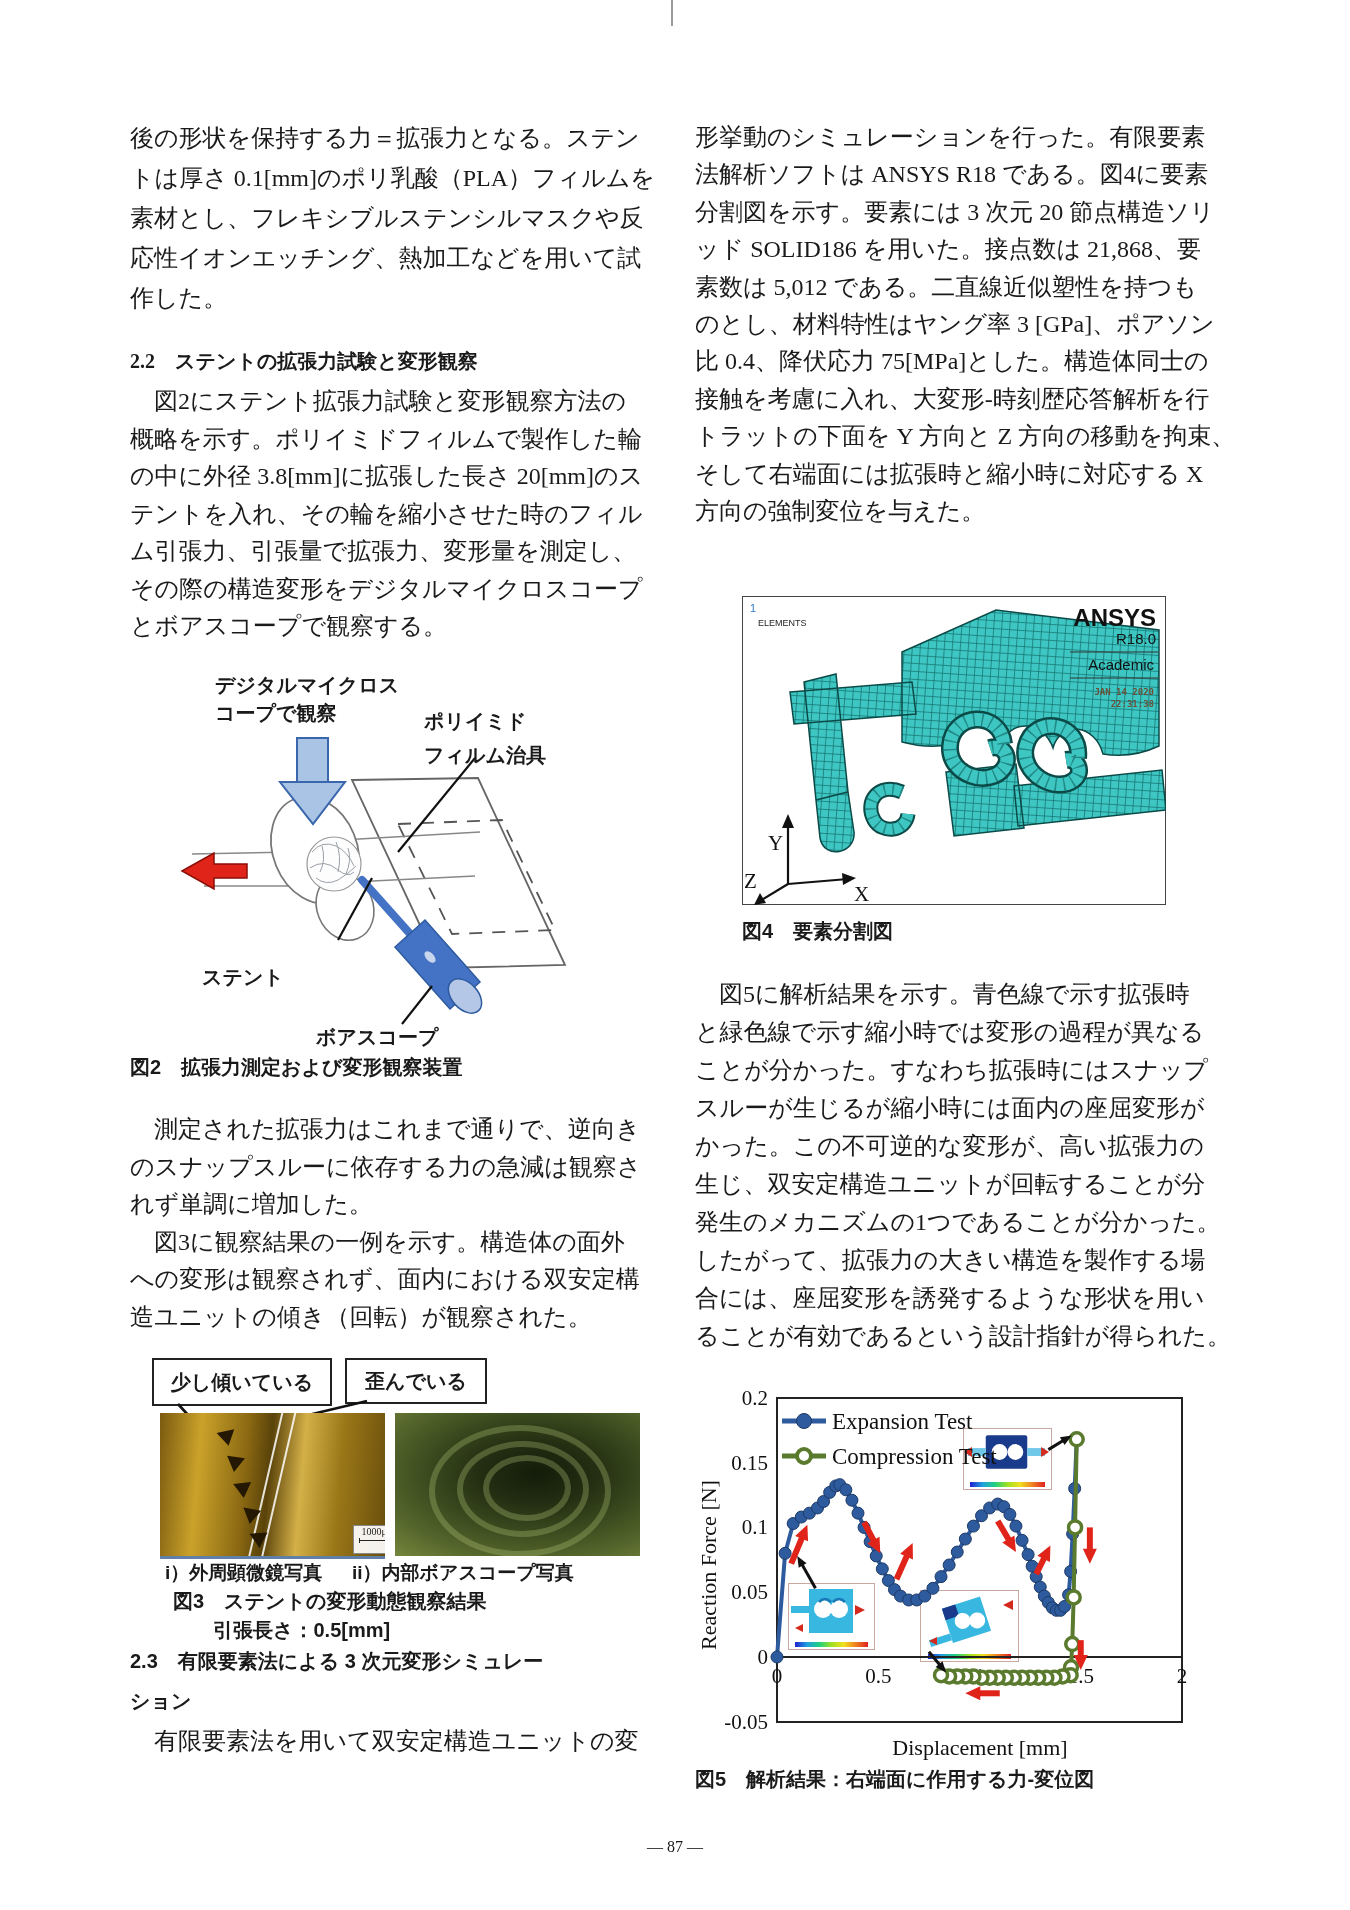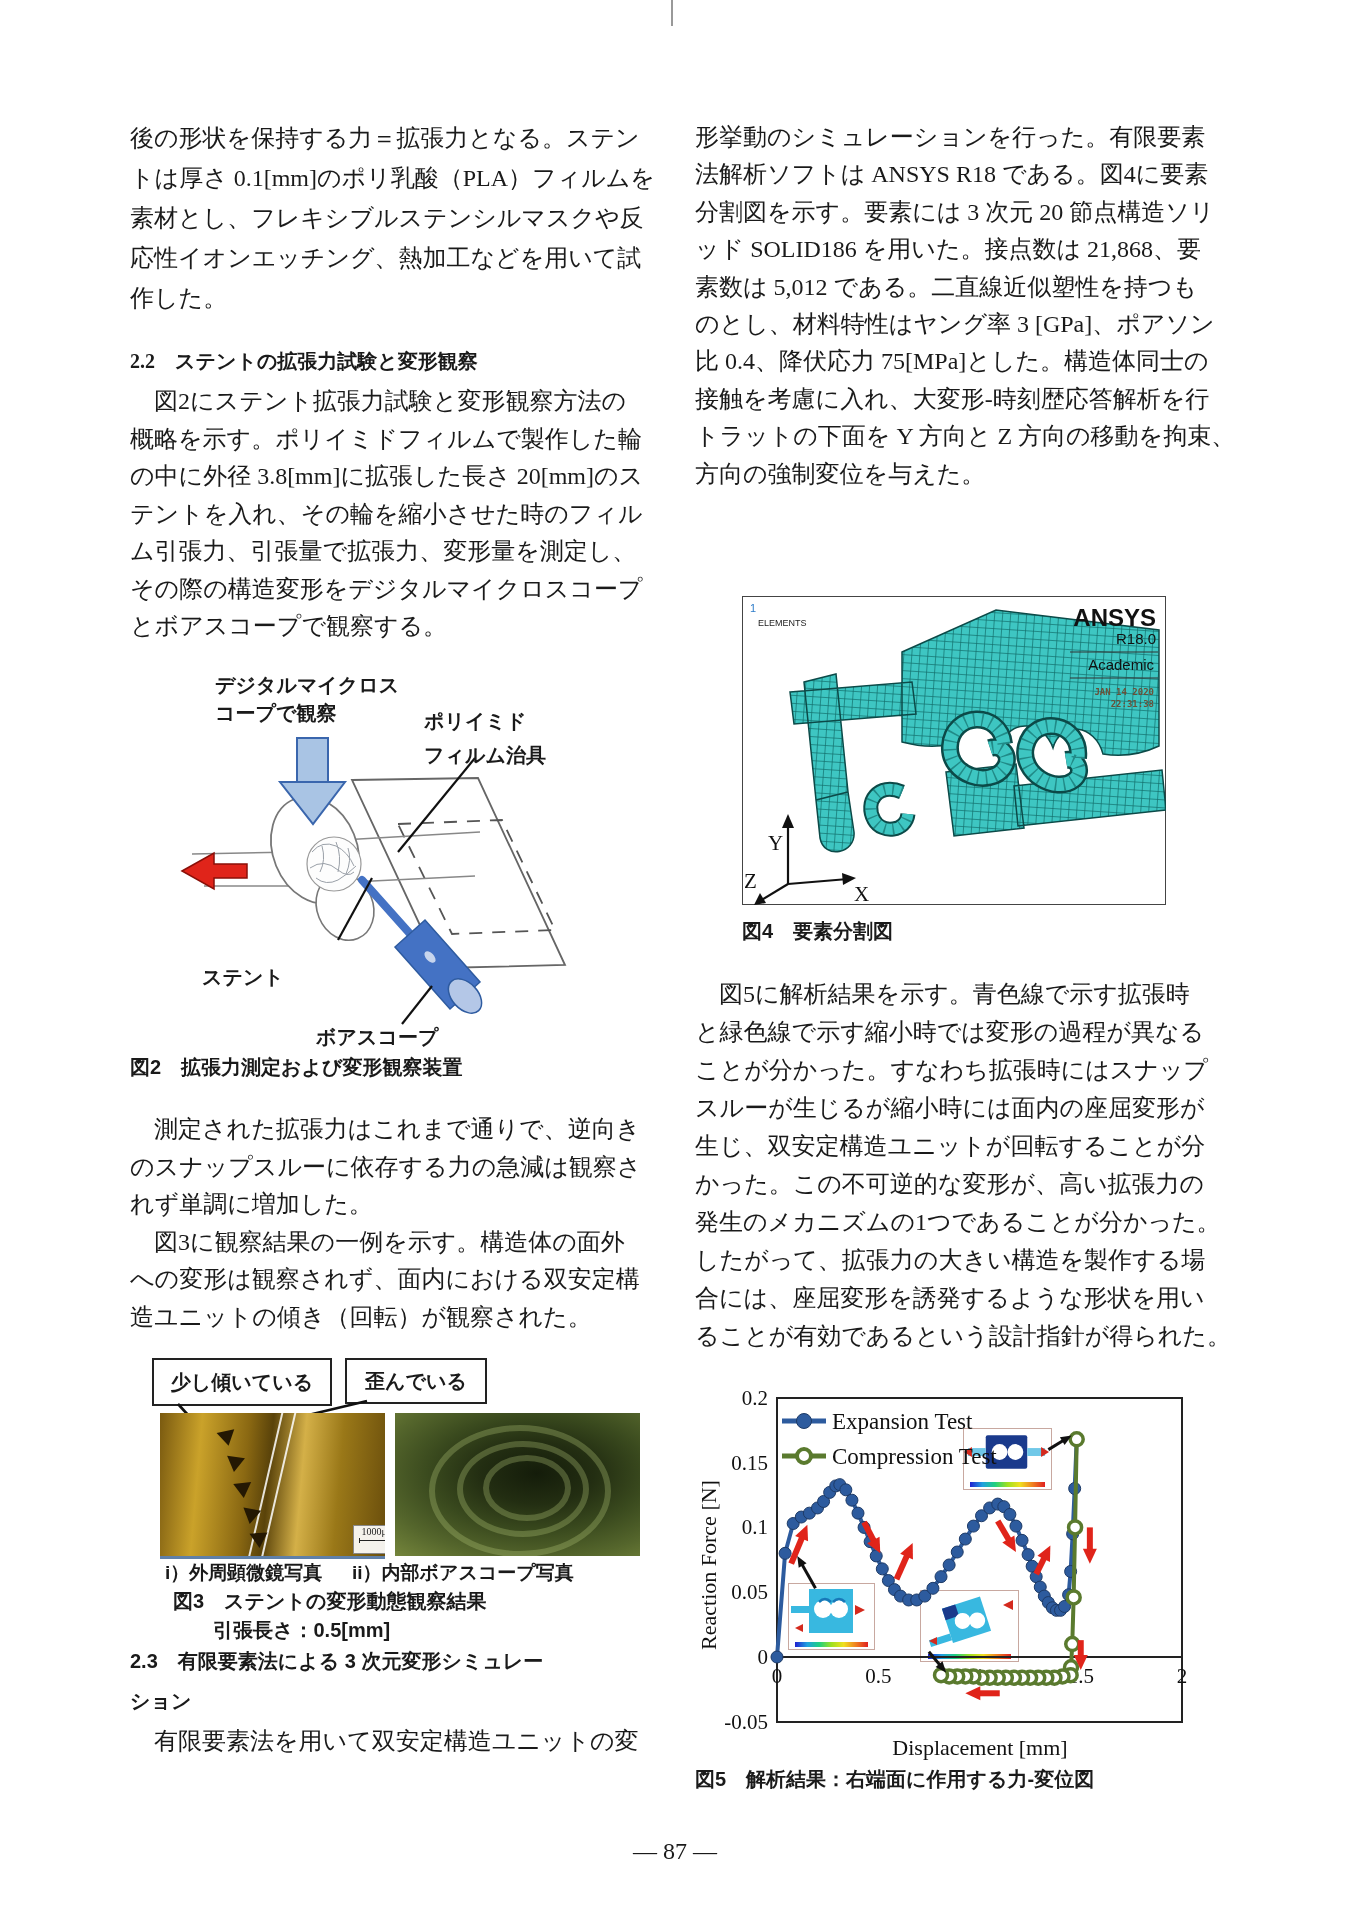--- a/index.html
+++ b/index.html
@@ -38,21 +38,21 @@
   .inset .brand{position:absolute;right:2px;top:1px;font-size:6px;color:#999;
       font-family:"Liberation Sans",sans-serif;}
   .tick{font-size:21px;font-family:"Liberation Serif",serif;fill:#111;}
   .alabel{font-size:22px;font-family:"Liberation Serif",serif;fill:#111;}
   .legend{font-size:23px;font-family:"Liberation Serif",serif;fill:#111;}
   .ansys-big{font-family:"Liberation Sans","DejaVu Sans",sans-serif;font-weight:bold;font-size:24px;fill:#111;}
   .ansys-mid{font-family:"Liberation Sans","DejaVu Sans",sans-serif;font-size:15px;fill:#111;}
   .ansys-sm{font-family:"DejaVu Sans Mono",monospace;font-size:9px;fill:#6a5038;font-weight:bold;}
   .axis-letter{font-size:21px;font-family:"Liberation Serif",serif;fill:#111;}
   .colmark{position:absolute;left:671px;top:0;width:2px;height:26px;background:#999;}
-  .footer{position:absolute;left:0;top:1838px;width:1350px;text-align:center;font-size:24px;}
+  .footer{position:absolute;left:0;top:1838px;width:1350px;text-align:center;font-size:16px;}
 </style>
 </head>
 <body>
 
 <div class="page">
 
   <div class="colmark"></div>
 
   <div class="para lh40" style="left:130px;top:124px;">
     <div>後の形状を保持する力＝拡張力となる。ステン</div>
@@ -181,20 +181,21 @@
   <div class="para lh374" style="left:695px;top:124px;">
     <div>形挙動のシミュレーションを行った。有限要素</div>
     <div>法解析ソフトは ANSYS R18 である。図4に要素</div>
     <div>分割図を示す。要素には 3 次元 20 節点構造ソリ</div>
     <div>ッド SOLID186 を用いた。接点数は 21,868、要</div>
     <div>素数は 5,012 である。二直線近似塑性を持つも</div>
     <div>のとし、材料特性はヤング率 3 [GPa]、ポアソン</div>
     <div>比 0.4、降伏応力 75[MPa]とした。構造体同士の</div>
     <div>接触を考慮に入れ、大変形-時刻歴応答解析を行</div>
     <div>トラットの下面を Y 方向と Z 方向の移動を拘束、</div>
+    <div>そして右端面には拡張時と縮小時に対応する X</div>
     <div>方向の強制変位を与えた。</div>
   </div>
 
   <svg style="position:absolute;left:742px;top:596px;" width="424" height="310" viewBox="0 0 424 310">
     <defs>
       <path id="meshbody" d="M160,56 L254,14 L417,34 L417,150 C400,158 380,161 361,158 C353,128 319,124 311,152 C301,124 267,122 259,150 C249,124 217,122 209,148 C193,152 175,150 160,146 Z
         M62,86 L94,78 L106,196 L74,204 Z
         M48,96 L170,86 L174,118 L52,128 Z
         M74,204 L106,196 L112,236 C114,258 82,264 78,242 Z
         M272,190 L420,174 L424,214 L276,230 Z
@@ -389,22 +390,22 @@
     <text x="112" y="305" class="axis-letter">X</text>
   </svg>
 
   <div class="caption sb" style="left:742px;top:918px;width:424px;">図4　要素分割図</div>
 
   <div class="para lh38" style="left:695px;top:981px;">
     <div>　図5に解析結果を示す。青色線で示す拡張時</div>
     <div>と緑色線で示す縮小時では変形の過程が異なる</div>
     <div>ことが分かった。すなわち拡張時にはスナップ</div>
     <div>スルーが生じるが縮小時には面内の座屈変形が</div>
+    <div>かった。この不可逆的な変形が、高い拡張力の</div>
     <div>生じ、双安定構造ユニットが回転することが分</div>
-    <div>かった。この不可逆的な変形が、高い拡張力の</div>
     <div>発生のメカニズムの1つであることが分かった。</div>
     <div>したがって、拡張力の大きい構造を製作する場</div>
     <div>合には、座屈変形を誘発するような形状を用い</div>
     <div>ることが有効であるという設計指針が得られた。</div>
   </div>
 
   <div class="chartbox">
     <div class="inset" style="left:273px;top:45px;width:87px;height:60px;">
       <div class="brand"></div>
       <svg width="85" height="50" viewBox="0 0 86 50">

